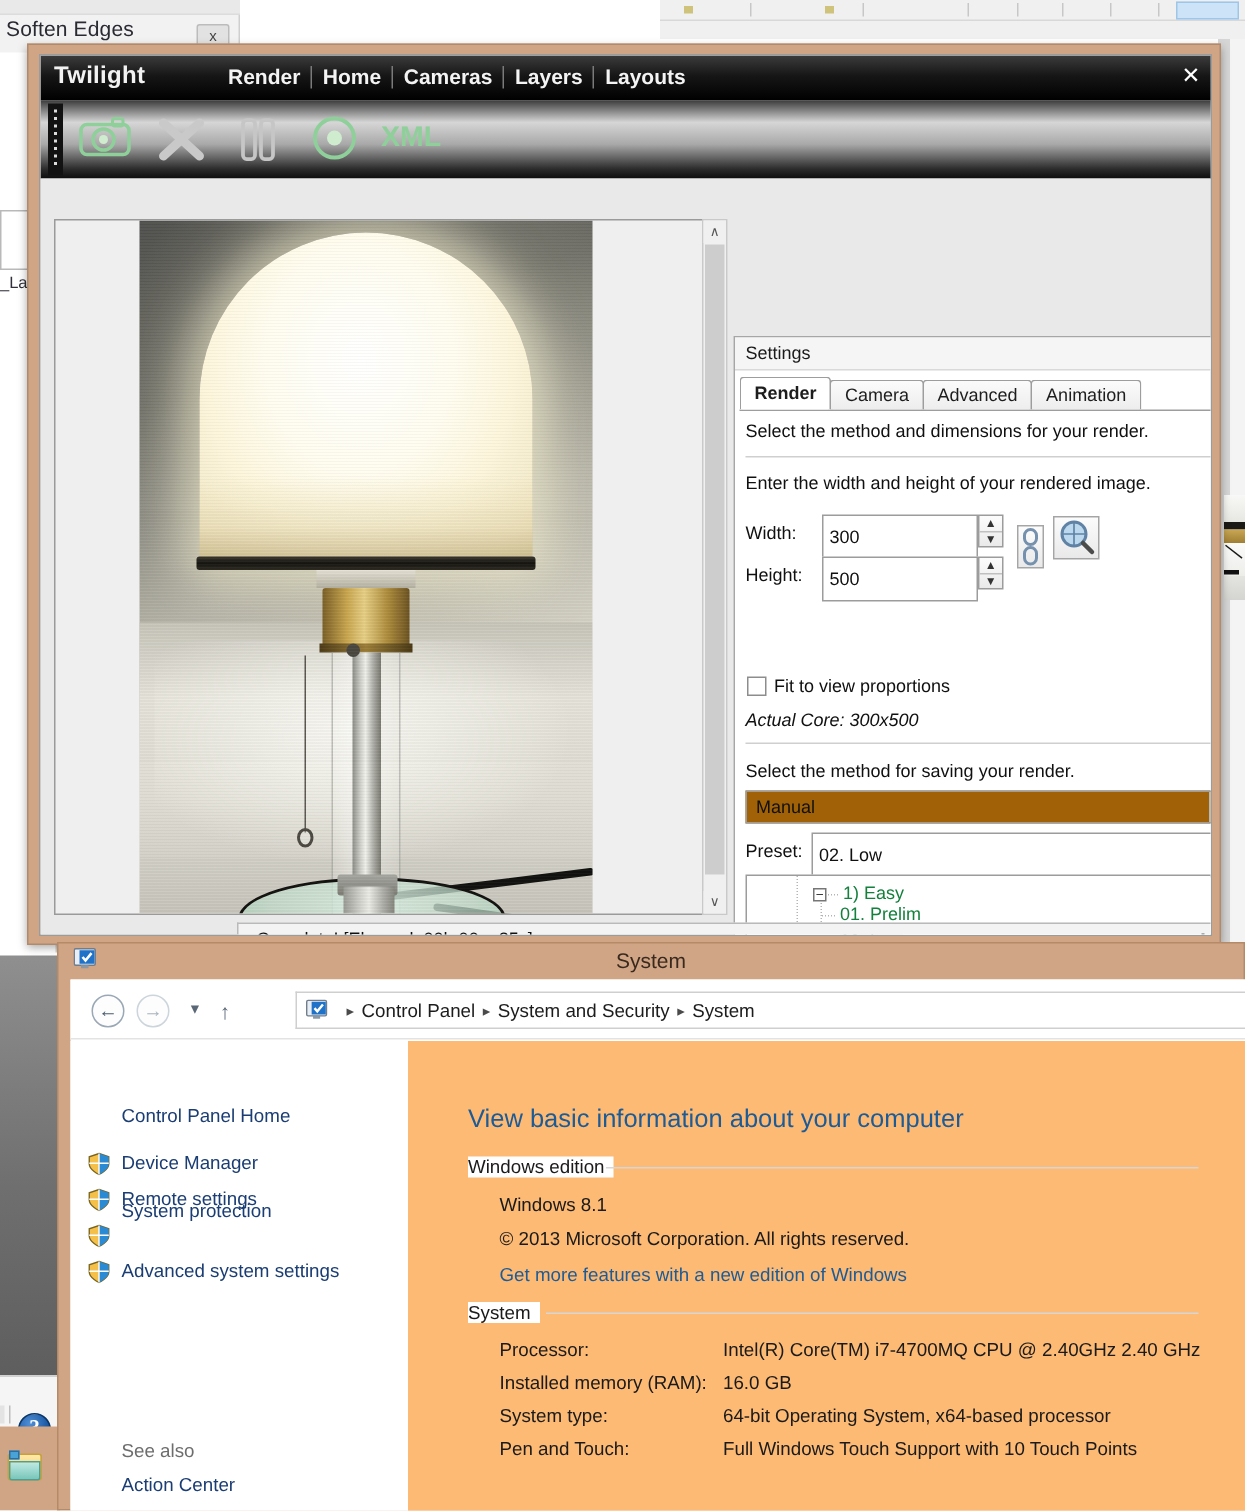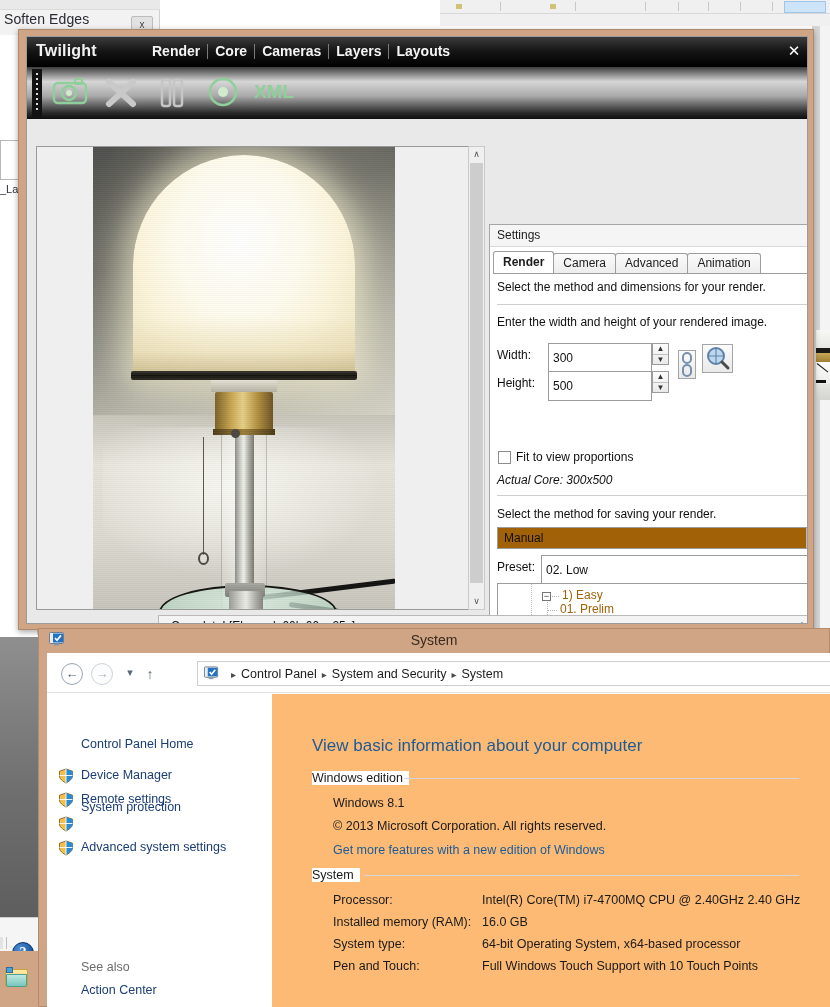--- a/index.html
+++ b/index.html
@@ -386,21 +386,21 @@
   }
   .sp-combo-arrow {
     position: absolute; right: 0; top: 0; width: 20px; height: 100%;
     background: linear-gradient(180deg,#fbfbfb 0%,#e4e4e4 100%);
     border-left: 1px solid #b9b9b9; text-align: center; font-size: 10px; color: #333;
   }
   .tree-box {
     position: absolute; background: #ffffff; border: 1px solid #9c9c9c;
     overflow: hidden;
   }
-  .tree-node { position: absolute; font-size: 12px; color: #a16207; white-space: nowrap; }
+  .tree-node { position: absolute; font-size: 12px; color: #15803d; white-space: nowrap; }
   .tree-node.sel { background: #eaeaea; }
   .tree-vline { position: absolute; width: 1px; background-image: linear-gradient(#b4b4b4 50%, transparent 50%); background-size: 1px 2px; }
   .tree-hline { position: absolute; height: 1px; background-image: linear-gradient(90deg,#b4b4b4 50%, transparent 50%); background-size: 2px 1px; }
   .tree-expander {
     position: absolute; width: 9px; height: 9px; border: 1px solid #767676; background: #fff;
     font-size: 9px; line-height: 7px; text-align: center; color: #333;
   }
 
   
   .tw-statusbar {
@@ -521,21 +521,21 @@
   </div>
 
   <div class="tw-window">
     <div class="tw-inner">
 
       <div class="tw-titlebar">
         <div class="tw-brand">Twilight</div>
         <div class="tw-menus">
           <div class="tw-menu-item">Render</div>
           <div class="tw-menu-sep"></div>
-          <div class="tw-menu-item">Core</div>
+          <div class="tw-menu-item">Home</div>
           <div class="tw-menu-sep"></div>
           <div class="tw-menu-item">Cameras</div>
           <div class="tw-menu-sep"></div>
           <div class="tw-menu-item">Layers</div>
           <div class="tw-menu-sep"></div>
           <div class="tw-menu-item">Layouts</div>
         </div>
         <div class="tw-close">✕</div>
       </div>
 

